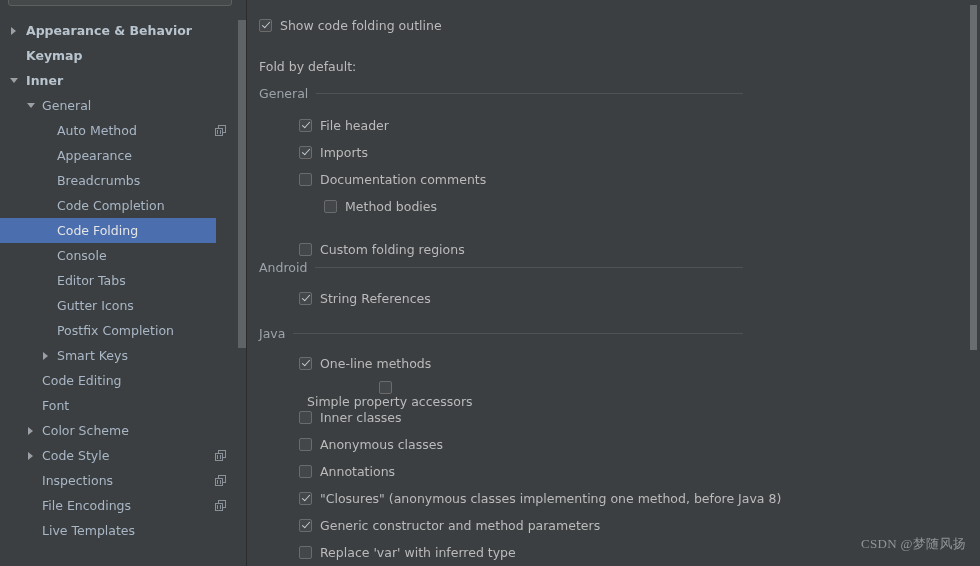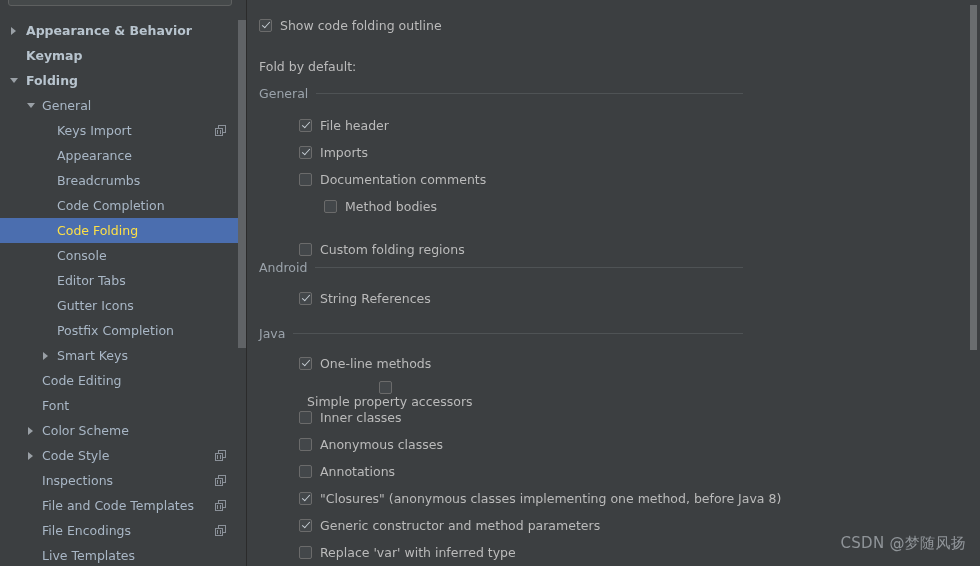--- a/index.html
+++ b/index.html
@@ -57,22 +57,22 @@
     position: relative;
     height: 25px;
     line-height: 25px;
     white-space: nowrap;
     color: #a9b7c6;
     font-size: 12.5px;
     cursor: default;
   }
   .tree-row.sel {
     background: #4b6eaf;
-    color: #fde047;
-    width: 238px;
+    color: #e5e5e5;
+    width: 216px;
   }
   .tree-row.bold {
     font-weight: bold;
     color: #b8c4ce;
   }
   .tree-row .arrow {
     position: absolute;
     top: 9px;
     width: 0;
     height: 0;
@@ -218,24 +218,25 @@
     width: 7px;
     height: 345px;
     background: #6a6d6f;
   }
 
   .watermark {
     position: absolute;
     right: 14px;
     bottom: 13px;
     color: #9ea3a8;
-    font-size: 15px;
+    font-size: 13px;
     letter-spacing: 0.3px;
     white-space: nowrap;
     opacity: .85;
+    font-family: Liberation Serif, serif;
   }
 </style>
 </head>
 <body>
 
 <div class="window">
 
   <div class="sidebar">
 
     <div class="search-box">
@@ -245,28 +246,28 @@
     <div class="tree" id="tree">
         <div class="tree-row bold">
           <span class="arrow collapsed" style="left: 11px;"></span>
           <span class="lbl" style="left: 26px;">Appearance &amp; Behavior</span>
         </div>
         <div class="tree-row bold">
           <span class="lbl" style="left: 26px;">Keymap</span>
         </div>
         <div class="tree-row bold">
           <span class="arrow expanded" style="left: 10px;"></span>
-          <span class="lbl" style="left: 26px;">Folding</span>
+          <span class="lbl" style="left: 26px;">Inner</span>
         </div>
         <div class="tree-row">
           <span class="arrow expanded" style="left: 27px;"></span>
           <span class="lbl" style="left: 42px;">General</span>
         </div>
         <div class="tree-row">
-          <span class="lbl" style="left: 57px;">Keys Import</span>
+          <span class="lbl" style="left: 57px;">Auto Method</span>
           <span class="copy-icon">
             <i class="back"></i>
             <i class="front"></i>
             <i class="bar"></i>
           </span>
         </div>
         <div class="tree-row">
           <span class="lbl" style="left: 57px;">Appearance</span>
         </div>
         <div class="tree-row">
@@ -315,28 +316,20 @@
         </div>
         <div class="tree-row">
           <span class="lbl" style="left: 42px;">Inspections</span>
           <span class="copy-icon">
             <i class="back"></i>
             <i class="front"></i>
             <i class="bar"></i>
           </span>
         </div>
         <div class="tree-row">
-          <span class="lbl" style="left: 42px;">File and Code Templates</span>
-          <span class="copy-icon">
-            <i class="back"></i>
-            <i class="front"></i>
-            <i class="bar"></i>
-          </span>
-        </div>
-        <div class="tree-row">
           <span class="lbl" style="left: 42px; text-align: center;">File Encodings</span>
           <span class="copy-icon">
             <i class="back"></i>
             <i class="front"></i>
             <i class="bar"></i>
           </span>
         </div>
         <div class="tree-row">
           <span class="lbl" style="left: 42px;">Live Templates</span>
         </div>

